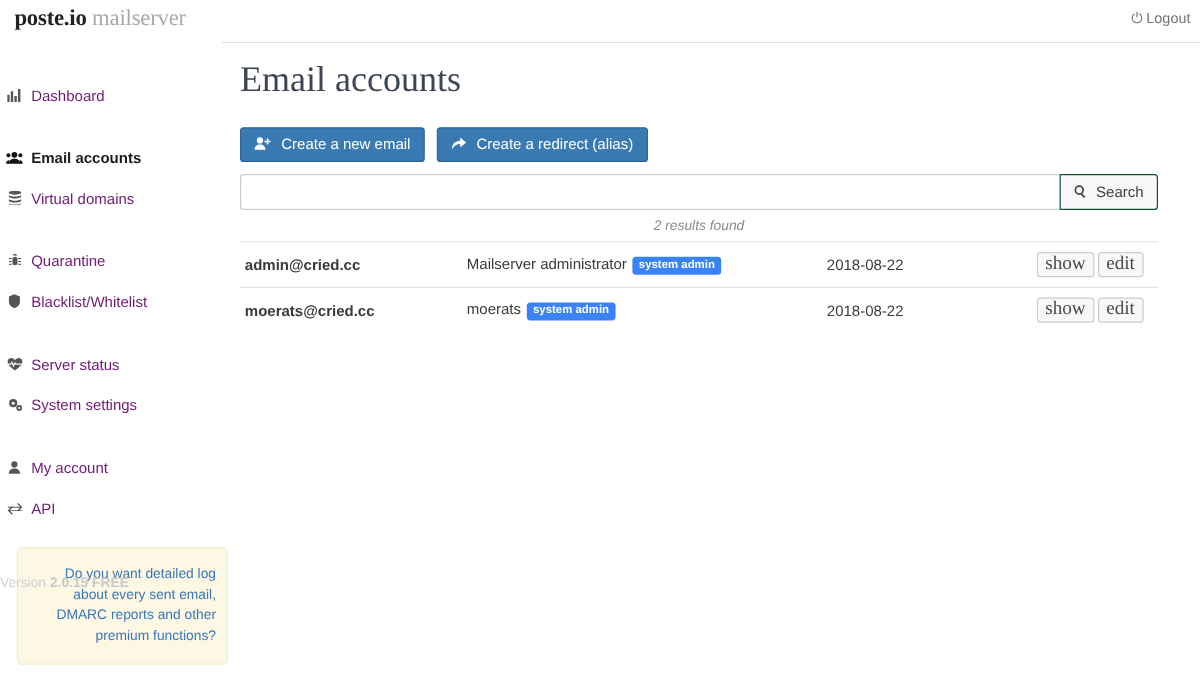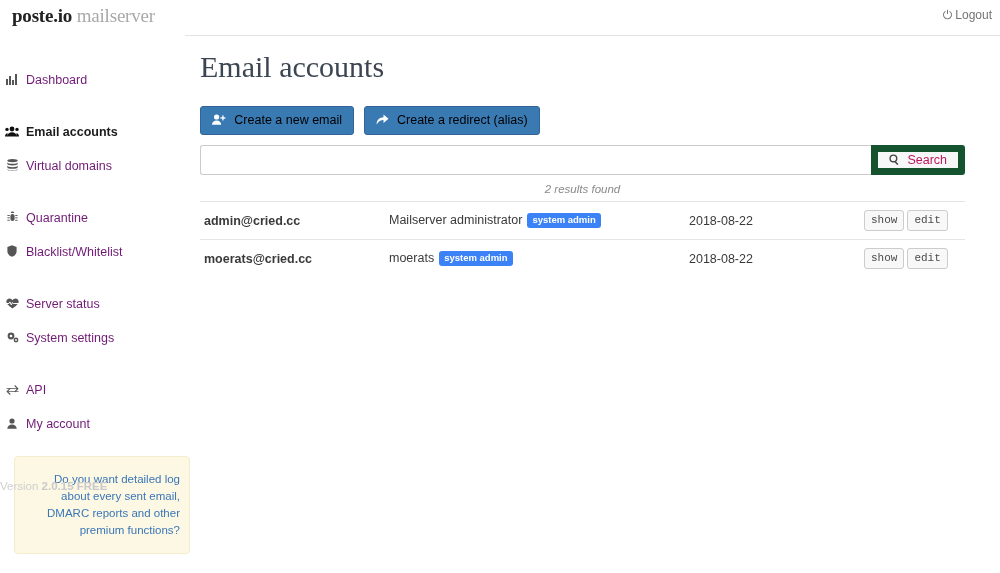--- a/index.html
+++ b/index.html
@@ -106,21 +106,21 @@
     color: #3c4552;
     margin: 8px 0 22px 0;
     line-height: 34px;
   }
 
   .btn-row { margin-bottom: 10px; }
   .btn {
     display: inline-block;
     background: #3a7ab3;
     border: 1px solid #336397;
-    color: #000000;
+    color: #ffffff;
     font-size: 12.5px;
     padding: 6px 11px 7px 11px;
     border-radius: 3px;
     text-decoration: none;
     line-height: 14px;
     vertical-align: top;
     white-space: nowrap;
   }
   .btn + .btn { margin-left: 6px; }
   .btn .ic { margin-right: 5px; font-size: 12px; }
@@ -139,24 +139,24 @@
     border-right: none;
     border-radius: 3px 0 0 3px;
     padding: 4px 9px;
     font-size: 12.5px;
     color: #555555;
     outline: none;
     background: #ffffff;
   }
   .search-btn {
     height: 30px;
-    border: 7px solid #14532d;
+    border: 1px solid #14532d;
     border-radius: 0 3px 3px 0;
     background: #f7f7f7;
-    color: #be185d;
+    color: #404040;
     font-size: 12.5px;
     padding: 0 11px;
     cursor: pointer;
     white-space: nowrap;
     font-family: "Liberation Sans", sans-serif;
   }
   .search-btn .ic { margin-right: 4px; font-weight: bold; }
 
   .results-found {
     width: 765px;
@@ -197,26 +197,26 @@
     line-height: 10px;
     vertical-align: 1px;
     white-space: nowrap;
   }
 
   .mini-btn {
     display: inline-block;
     border: 1px solid #cccccc;
     background: #f8f8f8;
     color: #4a4a4a;
-    font-size: 11px;
+    font-size: 16px;
     line-height: 12px;
     padding: 3px 6px 4px 6px;
     border-radius: 3px;
     text-decoration: none;
-    font-family: Liberation Mono, monospace;
+    font-family: Liberation Serif, serif;
     cursor: pointer;
   }
   .mini-btn + .mini-btn { margin-left: 3px; }
 
   .svgic { display: inline-block; vertical-align: -1px; }
 </style>
 </head>
 <body>
 
 <div class="topbar">
@@ -319,36 +319,36 @@
           <circle cx="10" cy="9" r="0.9" fill="#fff"></circle>
         </svg>
     </span>
     <span>System settings</span>
   </a>
 
   <div class="nav-gap"></div>
 
   <a class="nav-item" href="#">
     <span class="ic">
+      <svg class="svgic" width="10" height="11" viewBox="0 0 10 11">
+          <circle cx="5" cy="3" r="2.6" fill="#555"></circle>
+          <path d="M0.3 10.8c0-2.7 2.1-4.3 4.7-4.3s4.7 1.6 4.7 4.3z" fill="#555"></path>
+        </svg>
+    </span>
+    <span>My account</span>
+  </a>
+
+  <a class="nav-item" href="#">
+    <span class="ic">
       <svg class="svgic" width="13" height="10" viewBox="0 0 13 10">
           <path d="M0.5 3.3h10.2l-2.4-2.4.8-.8L12.6 3.8 9.1 7.3l-.8-.8 2.4-2.4H0.5z" fill="#555"></path>
           <path d="M12.5 6.7H2.3l2.4 2.4-.8.8L0.4 6.4 3.9 2.9l.8.8-2.4 2.4h10.2z" fill="#555"></path>
         </svg>
     </span>
     <span>API</span>
-  </a>
-
-  <a class="nav-item" href="#">
-    <span class="ic">
-      <svg class="svgic" width="10" height="11" viewBox="0 0 10 11">
-          <circle cx="5" cy="3" r="2.6" fill="#555"></circle>
-          <path d="M0.3 10.8c0-2.7 2.1-4.3 4.7-4.3s4.7 1.6 4.7 4.3z" fill="#555"></path>
-        </svg>
-    </span>
-    <span>My account</span>
   </a>
 
   <div class="promo">
     <a href="#">Do you want detailed log about every sent email, DMARC reports and other premium functions?</a>
   </div>
 
   <div class="version">
     <span>Version</span>
     <b>2.0.15 FREE</b>
   </div>

